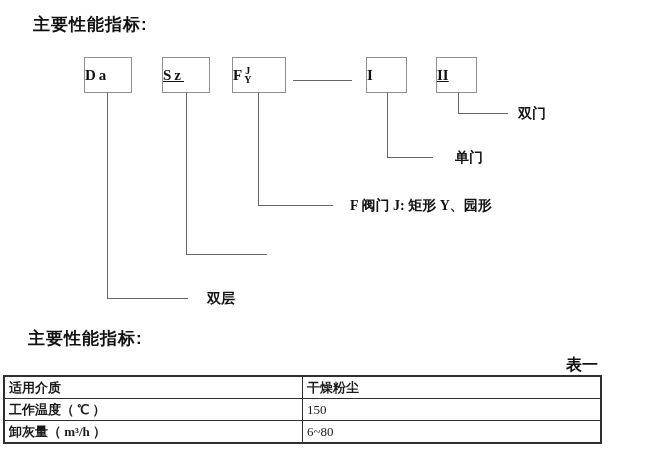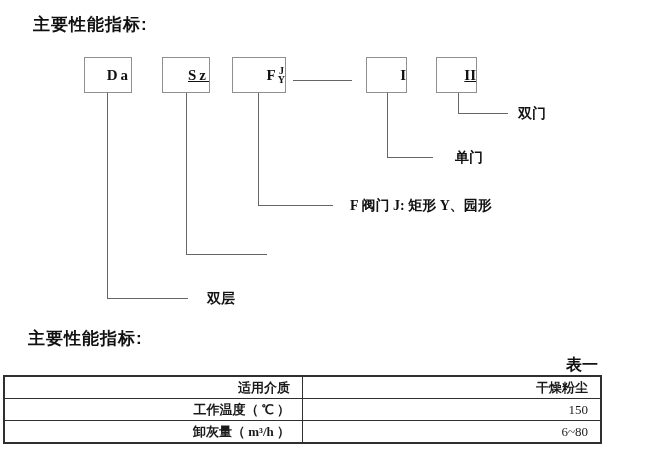--- a/index.html
+++ b/index.html
@@ -22,21 +22,21 @@
     margin: 0;
   }
   .code-box {
     position: absolute;
     top: 57px;
     height: 34px;
     border: 1px solid #8f8f8f;
     background: #fff;
     display: flex;
     align-items: center;
-    justify-content: flex-end;
+    justify-content: flex-start;
     font-weight: bold;
     font-size: 15px;
     letter-spacing: 3px;
     color: #111;
   }
   .code-box .nospace { letter-spacing: 0; }
   .fstack {
     display: inline-flex;
     flex-direction: column;
     align-items: center;
@@ -70,23 +70,23 @@
     top: 375px;
     left: 3px;
     width: 599px;
     border-collapse: collapse;
     border: 2px solid #2f2f2f;
     font-size: 13px;
     table-layout: fixed;
   }
   table.perf td {
     border: 1px solid #2f2f2f;
-    text-align: right;
+    text-align: left;
     height: 21px;
-    padding: 0 12px;
+    padding: 0 4px;
     vertical-align: middle;
   }
   td.lbl { font-weight: bold; }
   td.val-b { font-weight: bold; }
   td.val { font-weight: normal; }
 </style>
 </head>
 <body>
 
 <div class="canvas">

